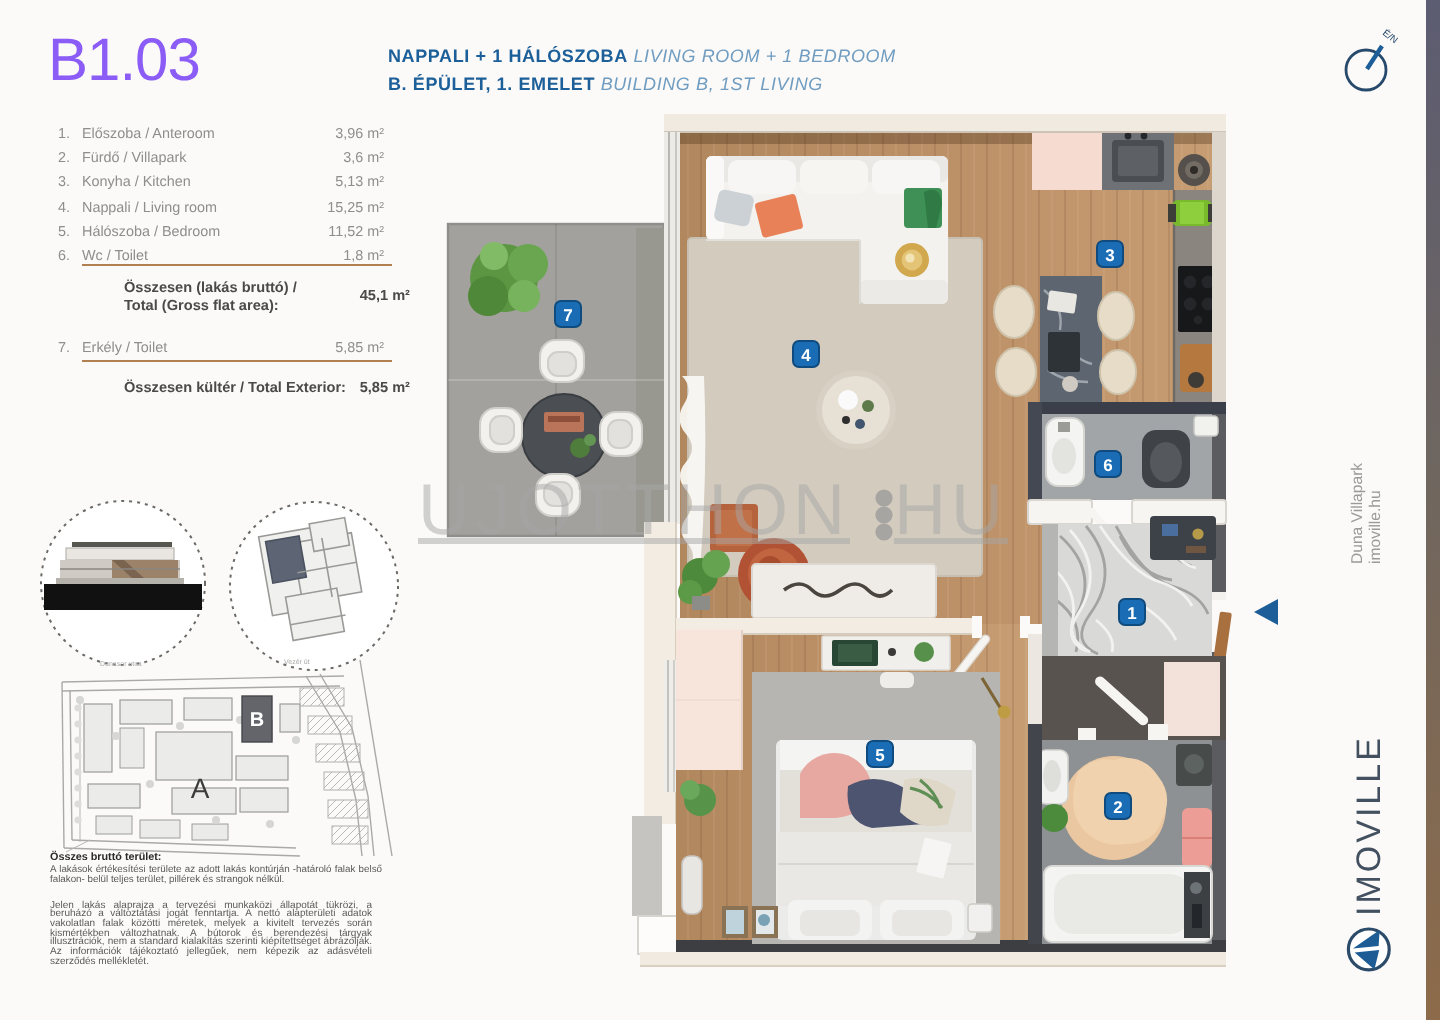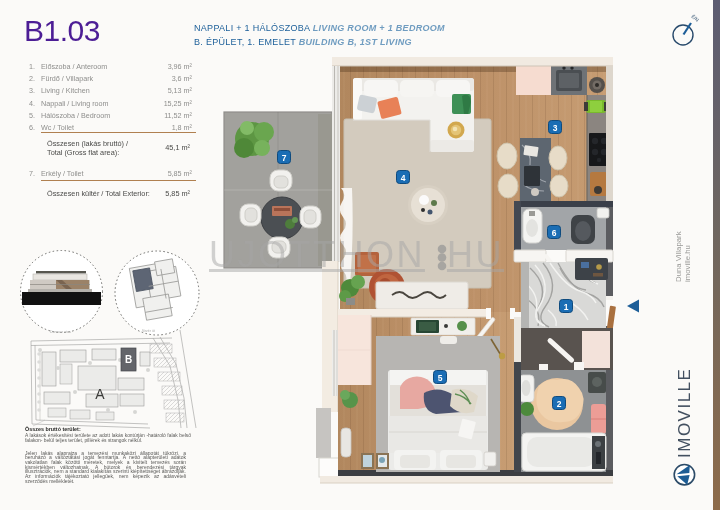--- a/index.html
+++ b/index.html
@@ -1,28 +1,28 @@
 <!DOCTYPE html>
 <html><head>
 <meta charset="utf-8">
 <style>
   html,body{margin:0;padding:0;}
   body{width:720px;height:510px;overflow:hidden;background:#fbfaf8;font-family:"Liberation Sans",sans-serif;}
   .page{position:relative;width:720px;height:510px;background:#fbfaf8;}
   .abs{position:absolute;}
-  .b103{left:24px;top:14px;font-size:30px;letter-spacing:-0.5px;color:#4c1d95;font-weight:400;}
+  .b103{left:24px;top:14px;font-size:30px;letter-spacing:-0.5px;color:#8b5cf6;font-weight:400;}
   .hdr{left:194px;top:22px;font-size:9px;letter-spacing:.3px;line-height:13.5px;white-space:nowrap;}
-  .hdr b{color:#1c5f99;font-weight:normal;}
-  .hdr i{color:#6f9cc0;font-style:italic;font-weight:bold;}
+  .hdr b{color:#1c5f99;font-weight:bold;}
+  .hdr i{color:#6f9cc0;font-style:italic;font-weight:normal;}
   .row{position:absolute;left:22px;width:170px;font-size:7.2px;color:#8e8e8c;}
   .row .num{position:absolute;left:0;width:13px;text-align:right;}
   .row .nm{position:absolute;left:19px;}
   .row .vl{position:absolute;right:0;text-align:right;}
   .sep{position:absolute;left:41px;width:155px;height:1px;background:#b08050;}
-  .tot{position:absolute;left:47px;width:145px;font-size:7.3px;font-weight:normal;color:#4a4a48;line-height:8.6px;}
+  .tot{position:absolute;left:62px;width:145px;font-size:7.3px;font-weight:bold;color:#4a4a48;line-height:8.6px;}
   .tot .vl{position:absolute;right:2px;top:4px;}
   .disc{position:absolute;left:25px;width:166px;color:#5a5a58;text-align:justify;}
   .wm{position:absolute;left:209px;top:234px;font-size:36px;letter-spacing:2.5px;color:rgba(165,165,165,0.5);white-space:nowrap;z-index:30;text-decoration:underline;}
 </style>
 </head>
 <body>
 <div class="page">
 
 <div class="abs b103">B1.03</div>
 
@@ -36,21 +36,21 @@
     </div>
 
 <div class="row" style="top:74px">
       <span class="num">2.</span>
       <span class="nm">Fürdő / Villapark</span>
       <span class="vl">3,6 m²</span>
     </div>
 
 <div class="row" style="top:86px">
       <span class="num">3.</span>
-      <span class="nm">Living / Kitchen</span>
+      <span class="nm">Konyha / Kitchen</span>
       <span class="vl">5,13 m²</span>
     </div>
 
 <div class="row" style="top:98.5px">
       <span class="num">4.</span>
       <span class="nm">Nappali / Living room</span>
       <span class="vl">15,25 m²</span>
     </div>
 
 <div class="row" style="top:110.5px">

